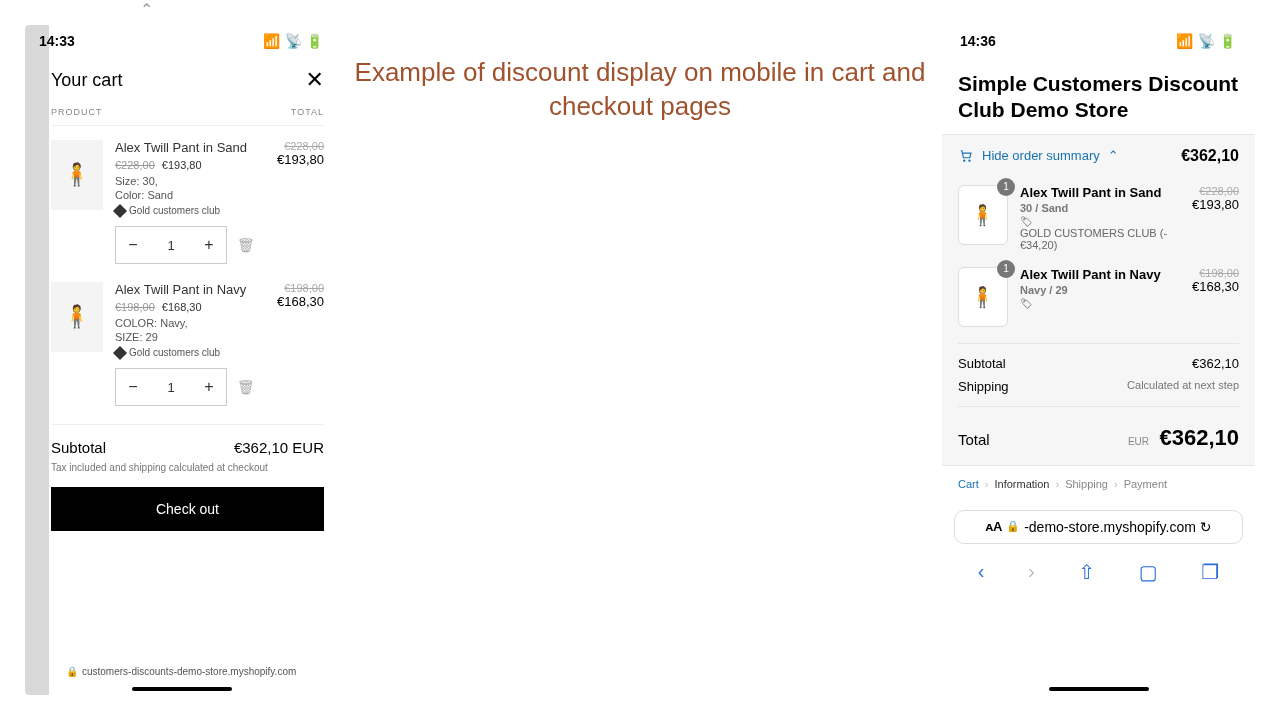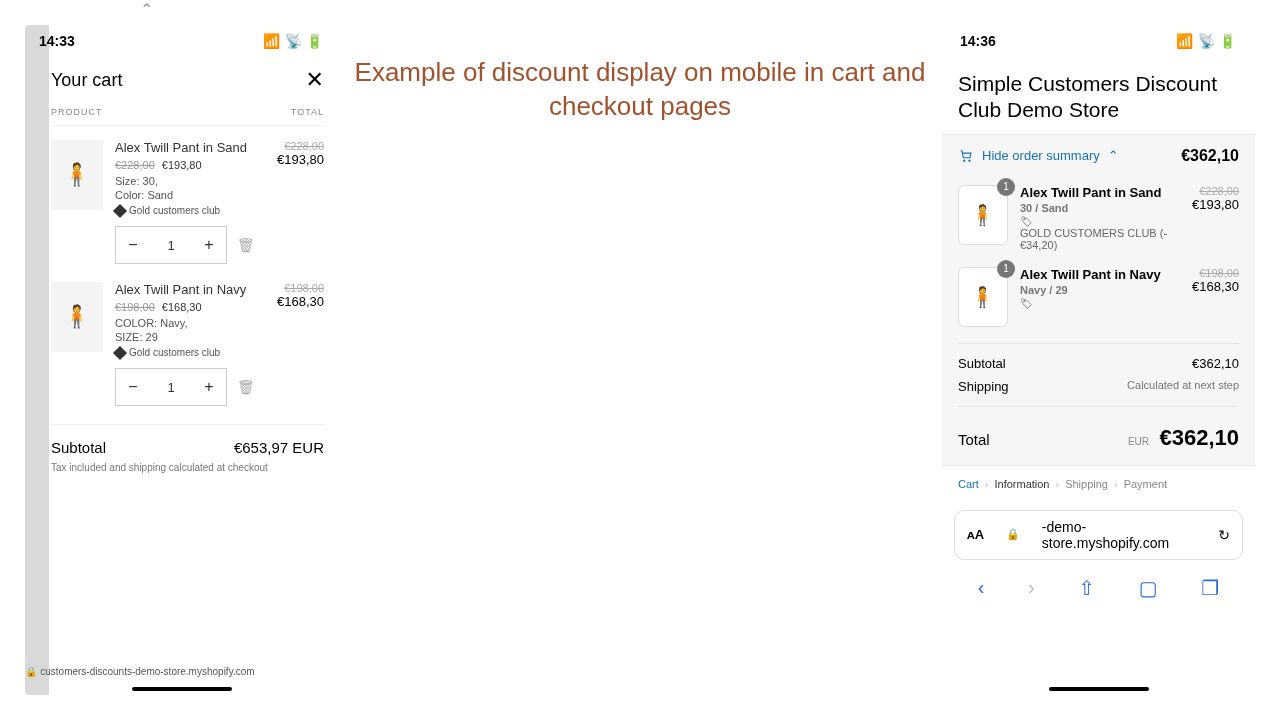--- a/index.html
+++ b/index.html
@@ -41,27 +41,27 @@
 .qty-val { width: 42px; display: flex; align-items: center; justify-content: center; font-size: 13px; }
 .trash { color: #aaa; font-size: 14px; cursor: pointer; }
 .item-total { text-align: right; font-size: 12px; }
 .item-total .old { text-decoration: line-through; color: #aaa; font-size: 11px; }
 .item-total .now { font-size: 13px; }
 
 .subtotal-row { display: flex; justify-content: space-between; margin-top: 8px; font-size: 15px; }
 .tax-note { font-size: 10px; color: #777; margin: 6px 0 14px 0; }
 .checkout-btn { background: #000; color: #fff; text-align: center; padding: 14px; font-size: 14px; cursor: pointer; }
 
-.url-bar-left { position: absolute; bottom: 18px; left: 0; right: 0; text-align: left; font-size: 10px; color: #555; margin-top: 16px; }
+.url-bar-left { position: absolute; bottom: 18px; left: 0; right: 0; text-align: center; font-size: 10px; color: #555; margin-top: 16px; }
 .home-ind { position: absolute; bottom: 4px; left: 50%; transform: translateX(-50%); width: 100px; height: 4px; background: #000; border-radius: 2px; }
 
 
 .phone-right { position: absolute; right: 25px; top: 25px; width: 313px; height: 670px; background: #fff; }
 .phone-right .status-bar { padding: 8px 18px; gap: 18px; }
-.store-title { font-size: 21px; font-weight: 400; padding: 14px 16px 10px 16px; line-height: 1.25; }
+.store-title { font-size: 21px; font-weight: 700; padding: 14px 16px 10px 16px; line-height: 1.25; }
 
 .summary-panel { background: #f6f6f6; border-top: 1px solid #e5e5e5; border-bottom: 1px solid #e5e5e5; }
 .summary-toggle { display: flex; justify-content: space-between; align-items: center; padding: 12px 16px; }
 .summary-toggle-left { display: flex; align-items: center; gap: 8px; color: #1773b0; font-size: 13px; cursor: pointer; }
 .cart-ico { width: 16px; height: 14px; }
 .summary-total { font-size: 16px; font-weight: 600; }
 
 .co-item { display: flex; gap: 12px; padding: 8px 16px; }
 .co-thumb-wrap { position: relative; }
 .co-thumb { width: 50px; height: 60px; background: #fff; border: 1px solid #ddd; border-radius: 6px; display: flex; align-items: center; justify-content: center; font-size: 20px; }
@@ -81,21 +81,21 @@
 .co-total-row { display: flex; justify-content: space-between; align-items: baseline; padding: 10px 16px 14px 16px; }
 .co-total-label { font-size: 15px; }
 .co-total-val { font-size: 22px; font-weight: 600; }
 .co-cur { font-size: 10px; color: #888; margin-right: 6px; }
 
 .breadcrumbs { display: flex; align-items: center; gap: 6px; padding: 12px 16px; font-size: 11px; color: #888; }
 .breadcrumbs .link { color: #1773b0; cursor: pointer; }
 .breadcrumbs .active { color: #333; font-weight: 500; }
 .bc-sep { color: #bbb; }
 
-.safari-url { margin: 8px 12px; border: 1px solid #ddd; border-radius: 10px; padding: 8px 12px; display: flex; align-items: center; justify-content: center; gap: 22px; font-size: 14px; }
+.safari-url { margin: 8px 12px; border: 1px solid #ddd; border-radius: 10px; padding: 8px 12px; display: flex; align-items: center; justify-content: center; gap: 4px; font-size: 14px; }
 .safari-url .aa { font-size: 13px; font-weight: 600; }
 .safari-url .lock { font-size: 11px; color: #666; }
 .safari-nav { display: flex; justify-content: space-around; padding: 8px 14px 0; color: #2d6fd8; font-size: 20px; }
 .safari-nav .disabled { color: #bbb; }
 </style>
 </head>
 <body>
 
 <div class="chevron-top">⌃</div>
 
@@ -177,23 +177,24 @@
       </div>
       <div class="item-total">
         <div class="old">€198,00</div>
         <div class="now">€168,30</div>
       </div>
     </div>
 
     <hr class="hr">
     <div class="subtotal-row">
       <span>Subtotal</span>
-      <span>€653,97 EUR</span>
+      <span>€362,10 EUR</span>
     </div>
     <div class="tax-note">Tax included and shipping calculated at checkout</div>
+    <div class="checkout-btn">Check out</div>
   </div>
 
   <div class="url-bar-left">
     <span>🔒</span>
     <span>customers-discounts-demo-store.myshopify.com</span>
   </div>
   <div class="home-ind"></div>
 </div>
 
 <div class="phone-right">

